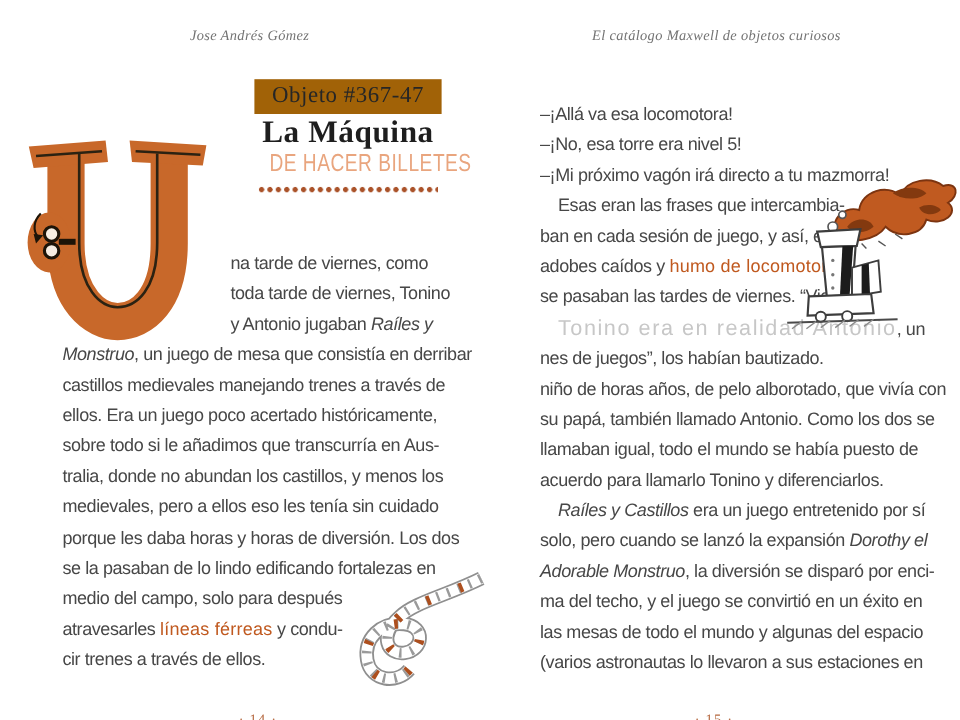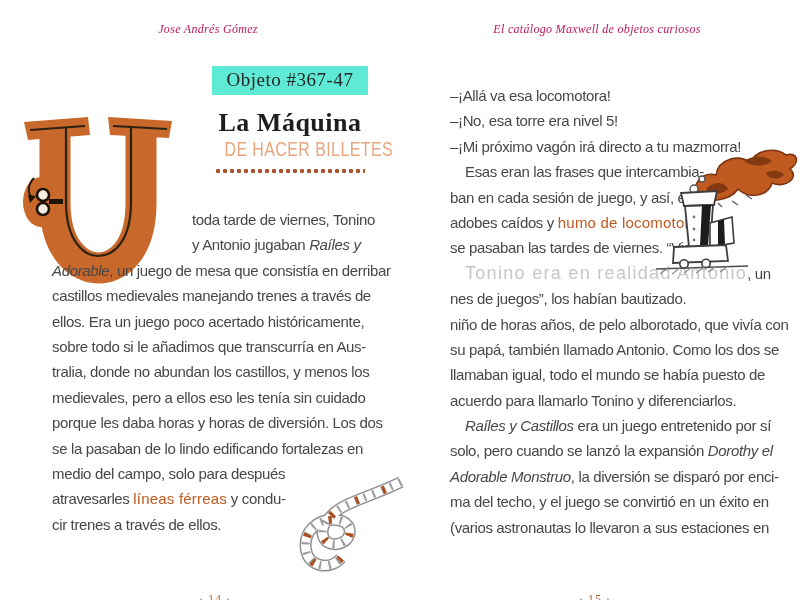--- a/index.html
+++ b/index.html
@@ -4,34 +4,34 @@
 <style>
   html,body{margin:0;padding:0;background:#ffffff;}
   #spread{
     position:relative; width:800px; height:600px; background:#ffffff;
     font-family:"Liberation Sans", sans-serif; color:#474747; overflow:hidden;
   }
   
   .running-header{
     position:absolute; top:22px; text-align:center;
     font-family:"Liberation Serif", serif; font-style:italic;
-    font-size:12px; color:#be185d; letter-spacing:.3px;
+    font-size:12px; color:#737373; letter-spacing:.3px;
   }
   #header-left{left:48px; width:320px;}
   #header-right{left:432px; width:330px;}
 
   
   #title-block{position:absolute; left:212px; top:66px; width:156px; text-align:center;}
   #object-box{
-    display:block; background:#5eead4; color:#262626;
+    display:block; background:#a16207; color:#262626;
     font-family:"Liberation Serif", serif; font-size:19px;
     padding:3px 2px 4px; letter-spacing:.5px;
   }
   #chapter-title{
-    display:block; margin-top:13px; color:#1e1e1e;
+    display:block; margin-top:0; color:#1e1e1e;
     font-family:"Liberation Serif", serif; font-weight:bold;
     font-size:26px; letter-spacing:.5px; line-height:1.15;
   }
   #chapter-subtitle{
     display:block; margin-top:1px; color:#e9a57e;
     font-size:19px; letter-spacing:.5px; line-height:1.1;
     transform:scale(.84,1.08); transform-origin:center top; white-space:nowrap;
   }
   #dotted-divider{
     margin:8px auto 0; width:150px; height:6px;
@@ -96,23 +96,24 @@
       <ellipse cx="19" cy="92" rx="18" ry="25" fill="#c8682a"></ellipse>
       <circle cx="21" cy="85" r="6" fill="#f6ede2" stroke="#1d1408" stroke-width="2.6"></circle>
       <circle cx="21" cy="99" r="6" fill="#f6ede2" stroke="#1d1408" stroke-width="2.6"></circle>
       <rect x="27" y="89" width="14" height="5" fill="#1d1408"></rect>
       <path d="M12,68 C6,74 5,82 10,88" fill="none" stroke="#1d1408" stroke-width="1.8"></path>
       <polygon points="6,85 14,86 8,93" fill="#1d1408"></polygon>
     </g>
   </svg>
 
   <div id="left-body" class="body-col">
+      <div class="text-line ind-drop"><span class="seg-normal">na tarde de viernes, como</span></div>
       <div class="text-line ind-drop"><span class="seg-normal">toda tarde de viernes, Tonino</span></div>
       <div class="text-line ind-drop"><span class="seg-normal">y Antonio jugaban </span><span class="seg-italic">Raíles y</span></div>
-      <div class="text-line"><span class="seg-italic">Adorable</span><span class="seg-normal">, un juego de mesa que consistía en derribar</span></div>
+      <div class="text-line"><span class="seg-italic">Monstruo</span><span class="seg-normal">, un juego de mesa que consistía en derribar</span></div>
       <div class="text-line"><span class="seg-normal">castillos medievales manejando trenes a través de</span></div>
       <div class="text-line"><span class="seg-normal">ellos. Era un juego poco acertado históricamente,</span></div>
       <div class="text-line"><span class="seg-normal">sobre todo si le añadimos que transcurría en Aus-</span></div>
       <div class="text-line"><span class="seg-normal">tralia, donde no abundan los castillos, y menos los</span></div>
       <div class="text-line"><span class="seg-normal">medievales, pero a ellos eso les tenía sin cuidado</span></div>
       <div class="text-line"><span class="seg-normal">porque les daba horas y horas de diversión. Los dos</span></div>
       <div class="text-line"><span class="seg-normal">se la pasaban de lo lindo edificando fortalezas en</span></div>
       <div class="text-line"><span class="seg-normal">medio del campo, solo para después</span></div>
       <div class="text-line"><span class="seg-normal">atravesarles </span><span class="seg-orange">líneas férreas</span><span class="seg-normal"> y condu-</span></div>
       <div class="text-line"><span class="seg-normal">cir trenes a través de ellos.</span></div>
@@ -140,20 +141,21 @@
       <div class="text-line ind-para"><span class="seg-biggray">Tonino era en realidad Antonio</span><span class="seg-normal">, un</span></div>
       <div class="text-line"><span class="seg-normal">nes de juegos”, los habían bautizado.</span></div>
       <div class="text-line"><span class="seg-normal">niño de horas años, de pelo alborotado, que vivía con</span></div>
       <div class="text-line"><span class="seg-normal">su papá, también llamado Antonio. Como los dos se</span></div>
       <div class="text-line"><span class="seg-normal">llamaban igual, todo el mundo se había puesto de</span></div>
       <div class="text-line"><span class="seg-normal">acuerdo para llamarlo Tonino y diferenciarlos.</span></div>
       <div class="text-line ind-para"><span class="seg-italic">Raíles y Castillos</span><span class="seg-normal"> era un juego entretenido por sí</span></div>
       <div class="text-line"><span class="seg-normal">solo, pero cuando se lanzó la expansión </span><span class="seg-italic">Dorothy el</span></div>
       <div class="text-line"><span class="seg-italic">Adorable Monstruo</span><span class="seg-normal">, la diversión se disparó por enci-</span></div>
       <div class="text-line"><span class="seg-normal">ma del techo, y el juego se convirtió en un éxito en</span></div>
+      <div class="text-line"><span class="seg-normal">las mesas de todo el mundo y algunas del espacio</span></div>
       <div class="text-line"><span class="seg-normal">(varios astronautas lo llevaron a sus estaciones en</span></div>
     </div>
 
   <svg id="chimney-illustration" class="illus" width="150" height="134" viewBox="0 0 150 134">
     <g>
       <path d="M50,52 C42,40 54,26 68,30 C70,14 92,8 102,18 C108,4 128,2 138,10 C150,6 152,18 142,24 C152,32 138,44 124,38 C120,52 100,54 90,44 C82,56 60,58 50,52 Z" fill="#c05a20" stroke="#7c3410" stroke-width="1.6"></path>
       <path d="M96,16 C104,10 118,10 124,16 C118,22 104,22 96,16 Z" fill="#83390f"></path>
       <path d="M58,44 C64,36 76,36 80,44 C74,50 62,50 58,44 Z" fill="#83390f"></path>
       <path d="M118,28 C124,24 134,26 136,30 C130,36 120,34 118,28 Z" fill="#83390f"></path>
       <circle cx="46" cy="44" r="4" fill="#ffffff" stroke="#555555" stroke-width="1.4"></circle>

